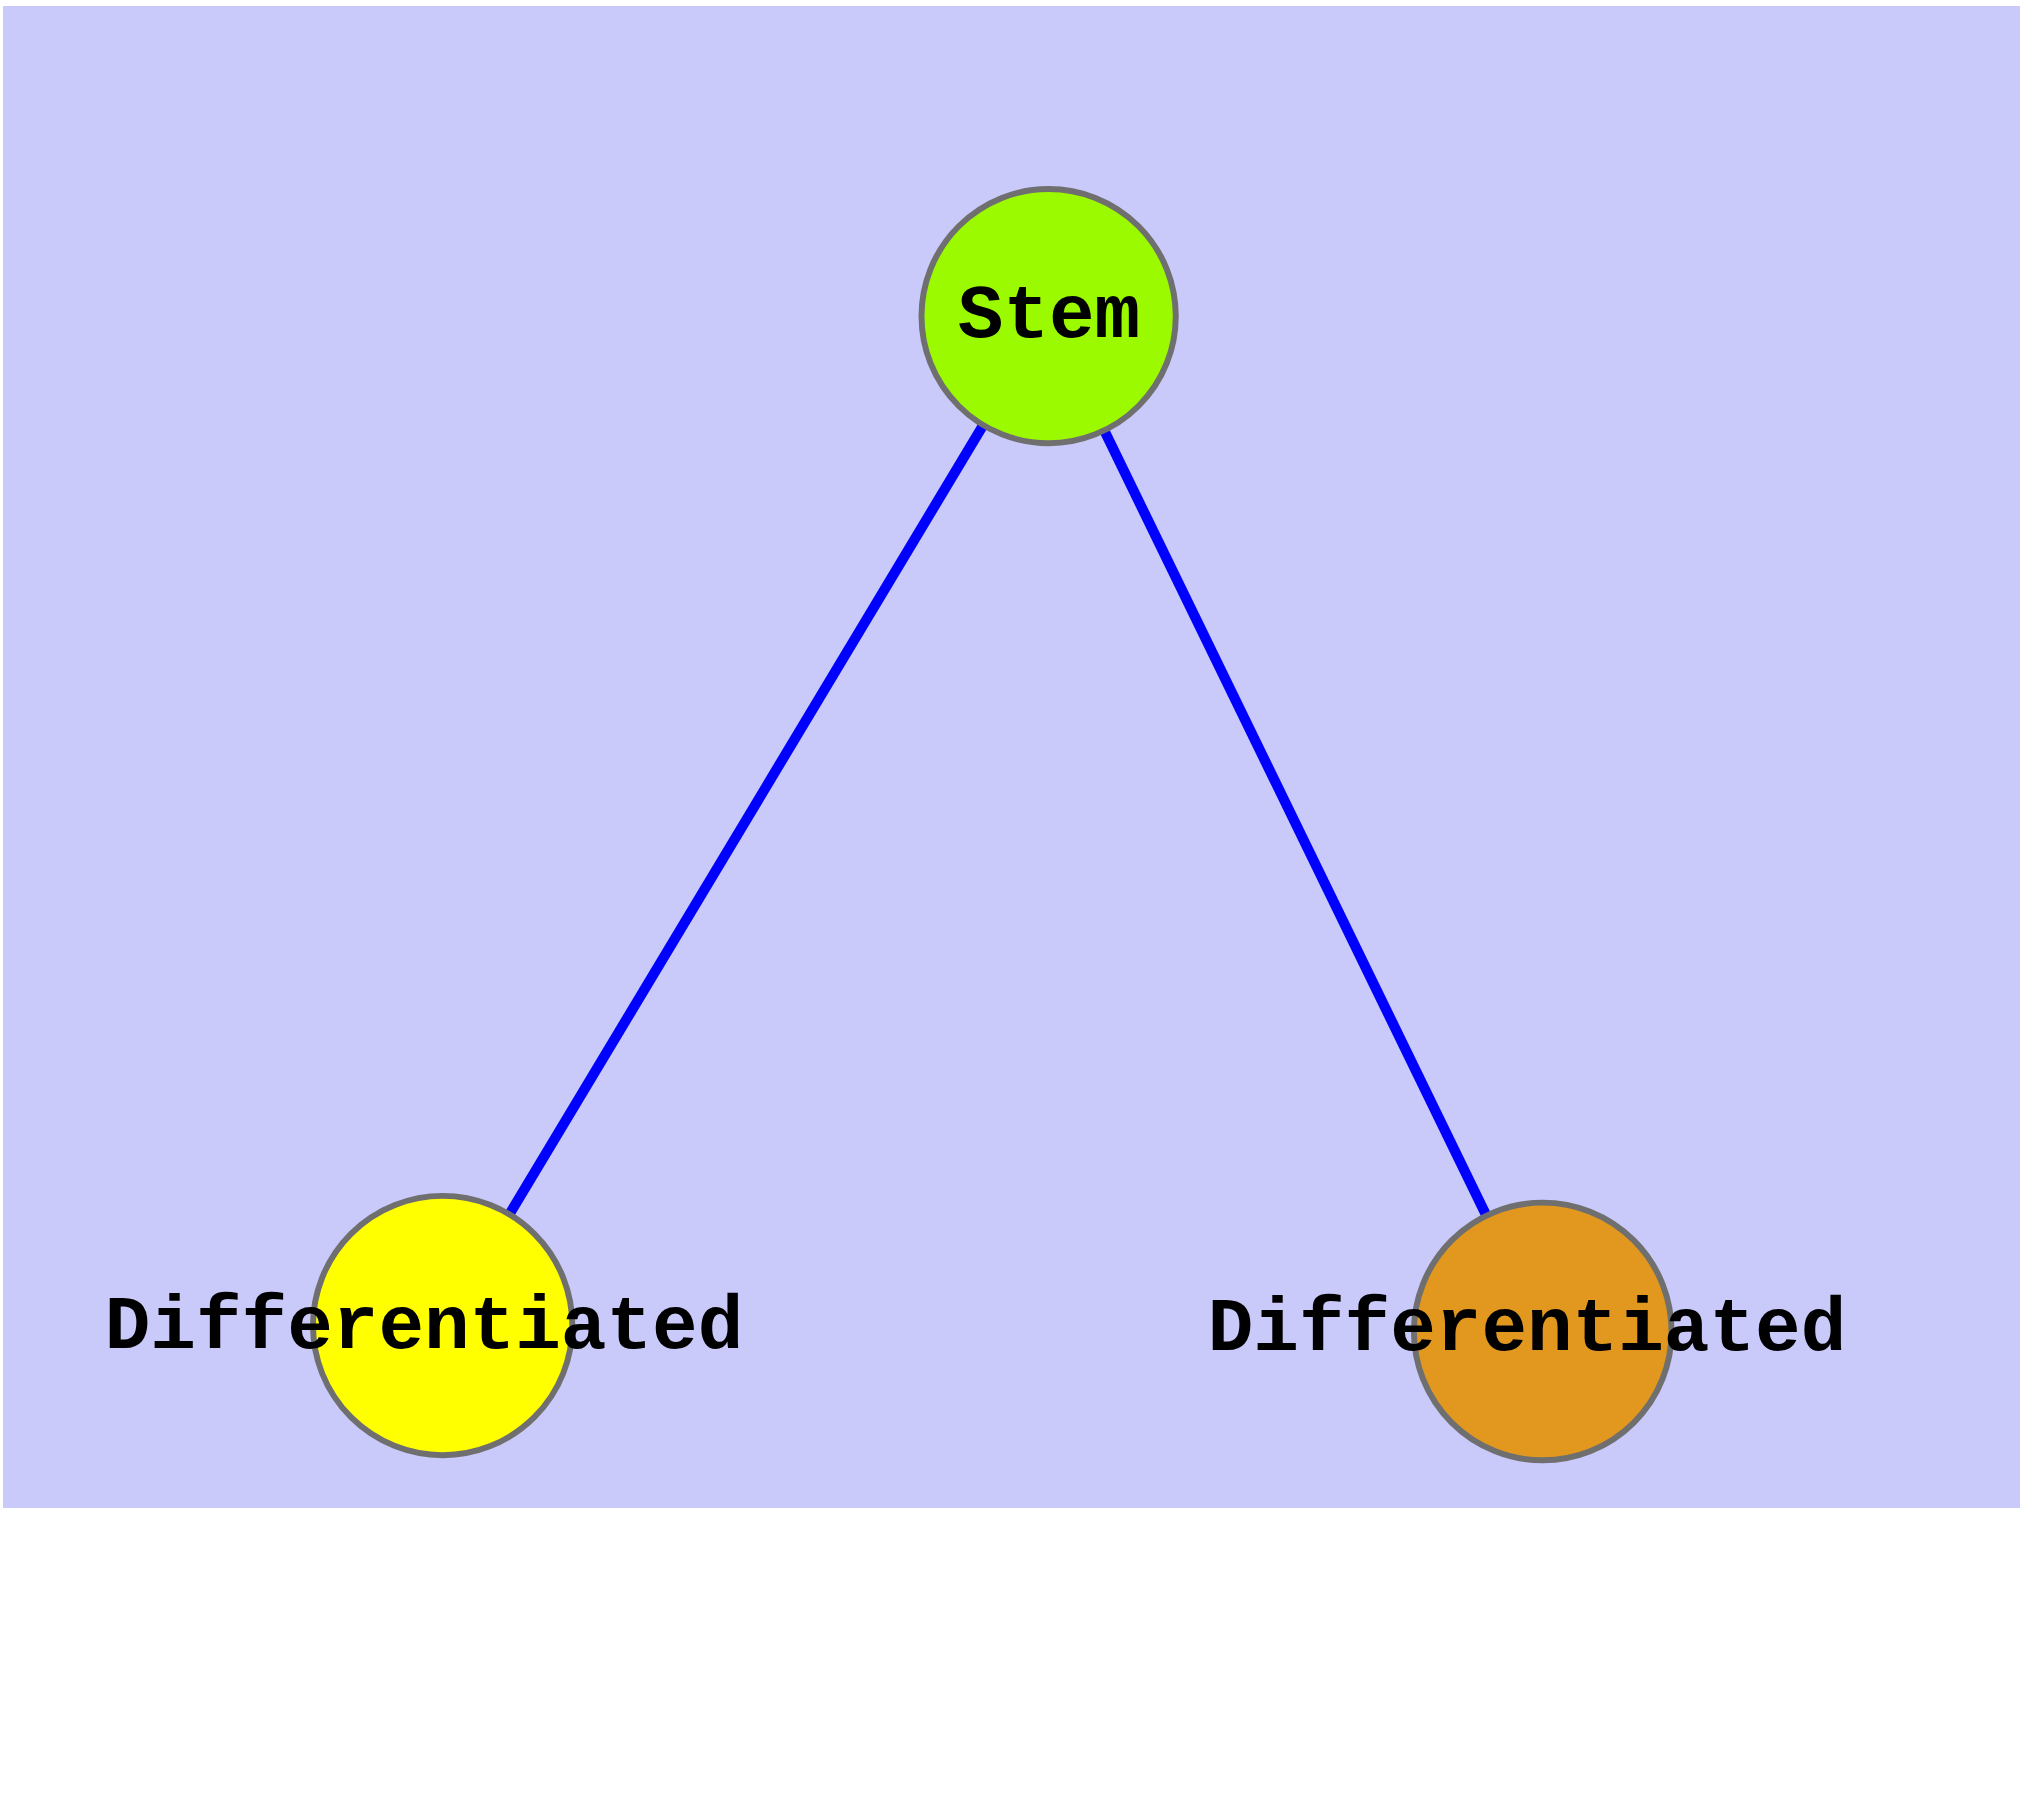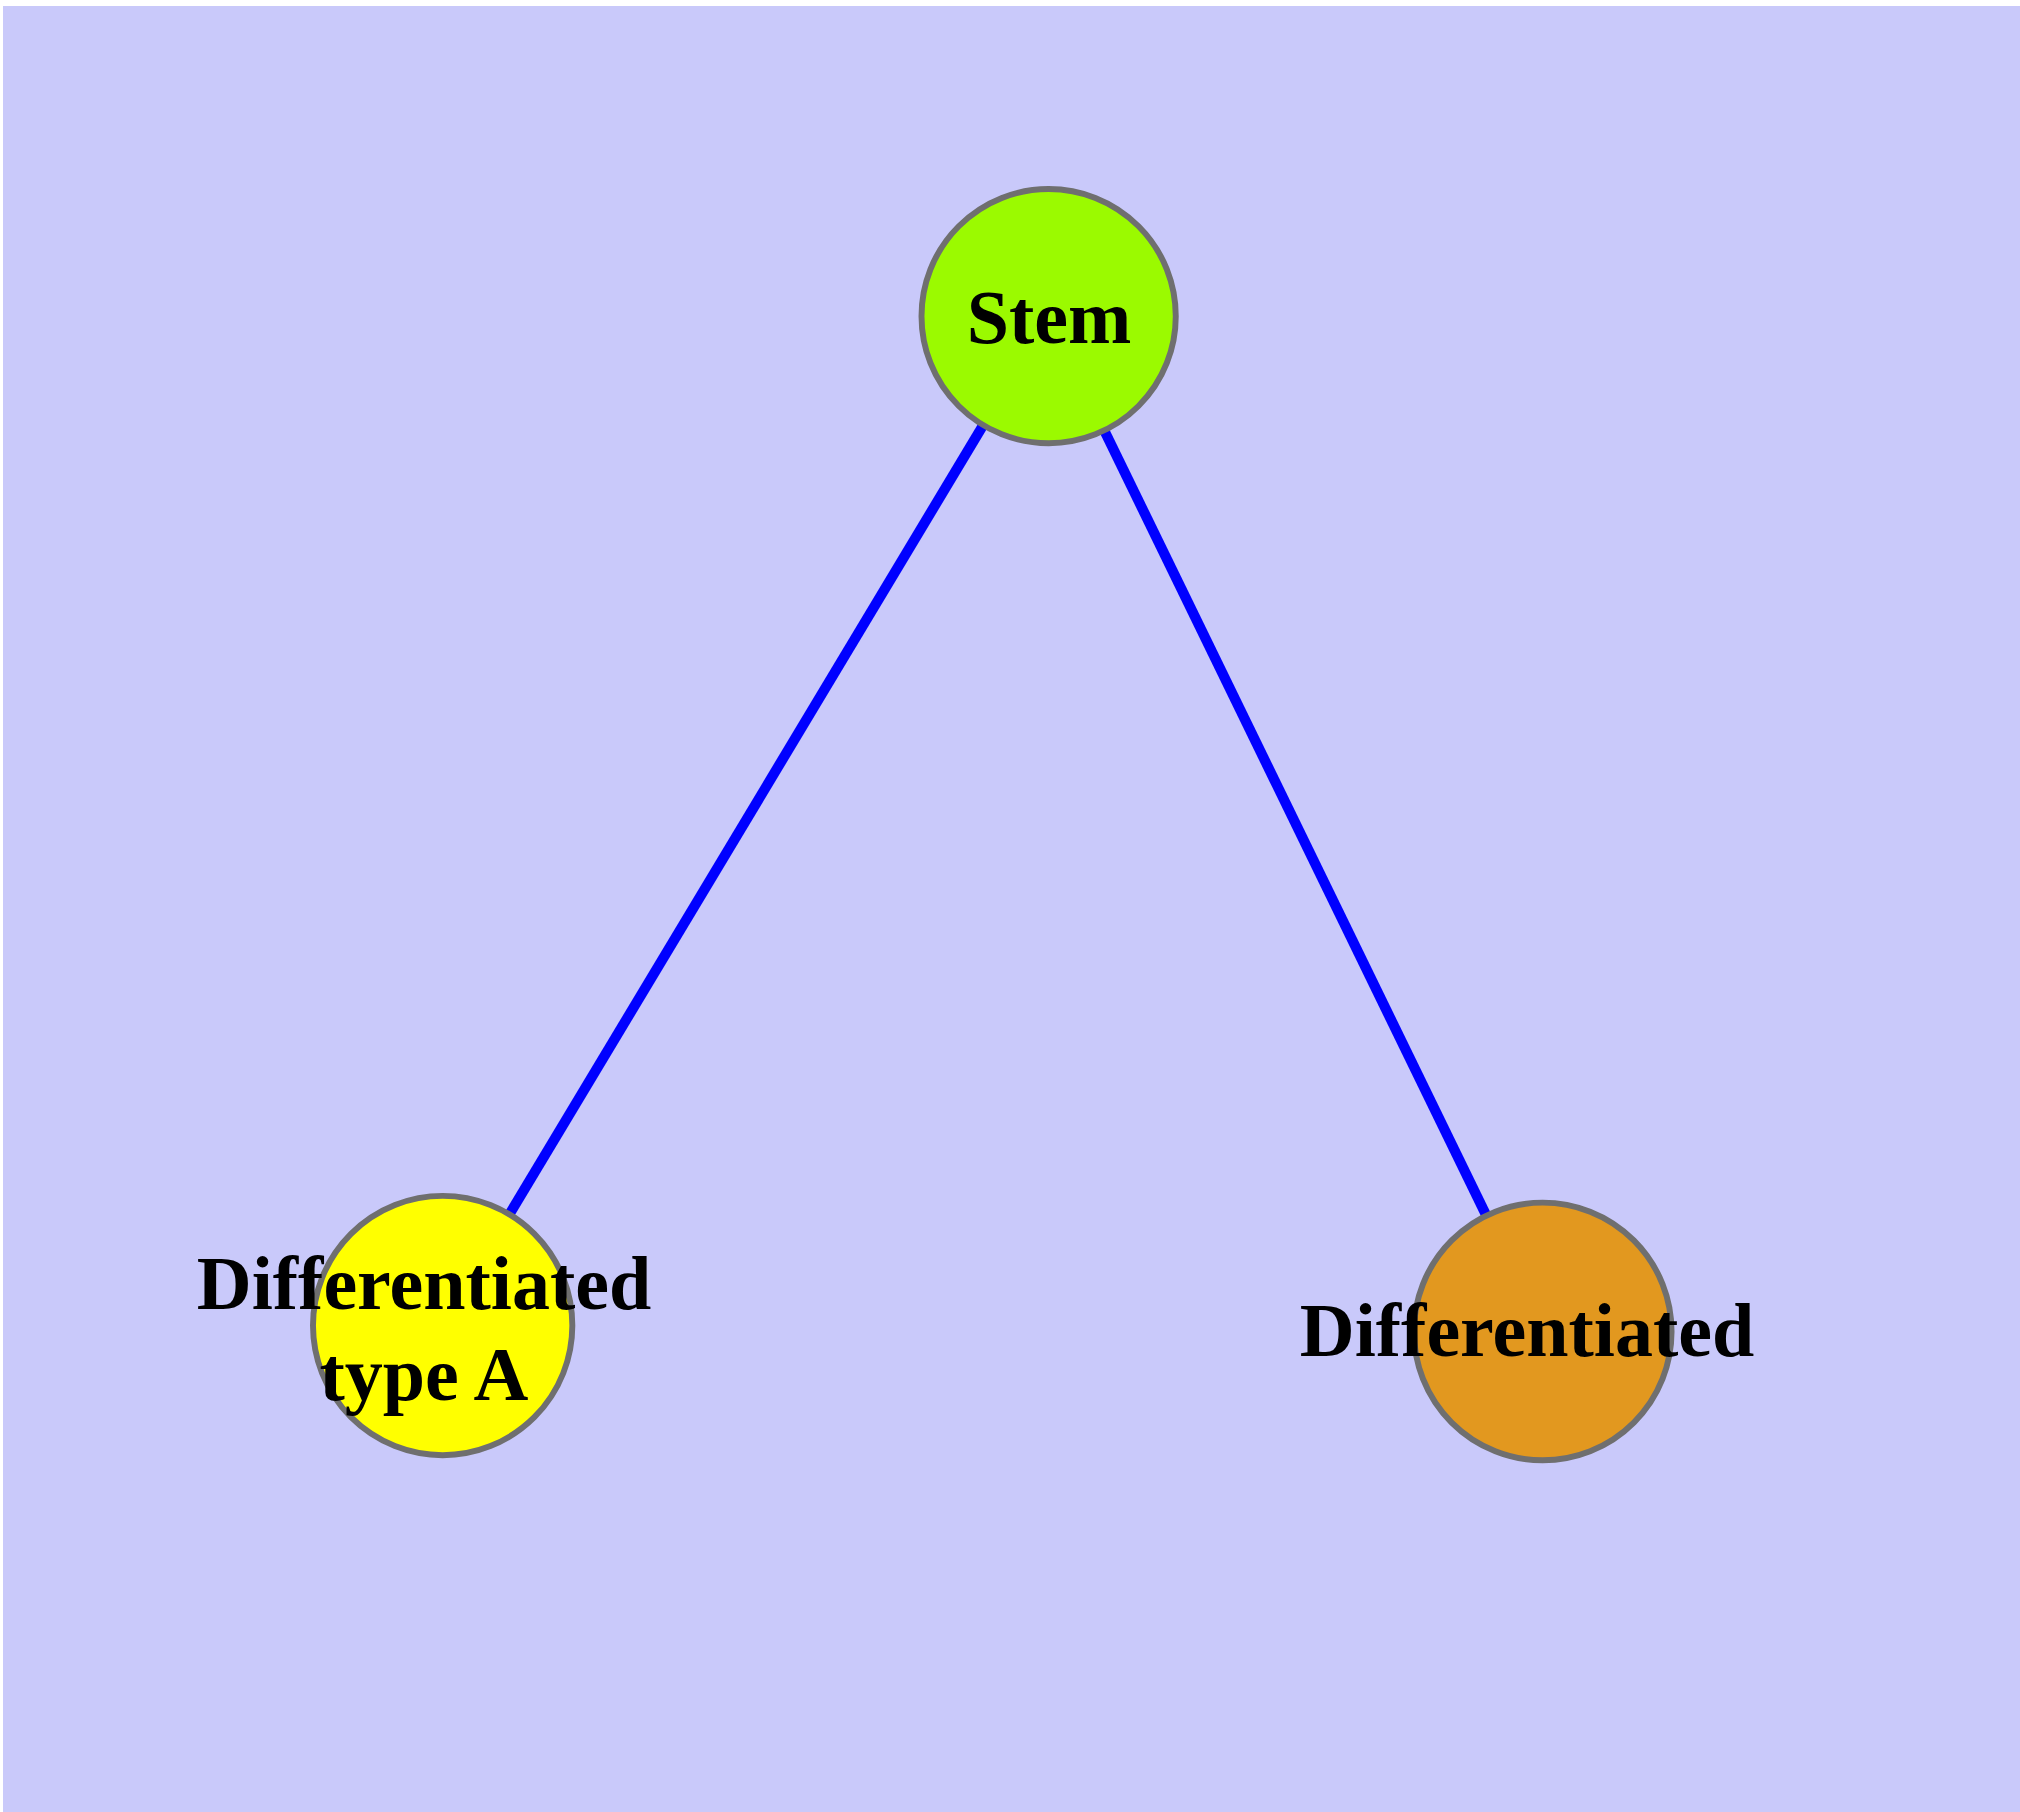--- a/index.html
+++ b/index.html
@@ -3,24 +3,24 @@
 <meta charset="utf-8">
 <style>
   html, body {
     margin: 0;
     padding: 0;
     background: #ffffff;
   }
   .stage {
     position: relative;
     width: 2021px;
-    height: 1812px;
+    height: 1508px;
     background: #ffffff;
     overflow: hidden;
-    font-family: Liberation Serif, serif;
+    font-family: Liberation Mono, monospace;
   }
   .panel {
     position: absolute;
     left: 2.5px;
     top: 6px;
     right: 0;
     bottom: 0;
     background: #c9c9fa;
   }
   .graph {
@@ -65,21 +65,20 @@
 
     <circle class="node" cx="1237" cy="373" r="150" fill="#9bfa00"></circle>
     <circle class="node" cx="522" cy="1564" r="153" fill="#ffff00"></circle>
     <circle class="node" cx="1820" cy="1571" r="152" fill="#e2981f"></circle>
   </svg>
 
   <div class="label" style="left:1049px; top:318px;">Stem</div>
 
   <div class="label two-line" style="left:424px; top:1329px;">
     <span>Differentiated</span>
-    <span>type A</span>
   </div>
 
   <div class="label two-line" style="left:1527px; top:1331px;">
     <span>Differentiated</span>
   </div>
 
 </div>
 
 
 </body></html>

